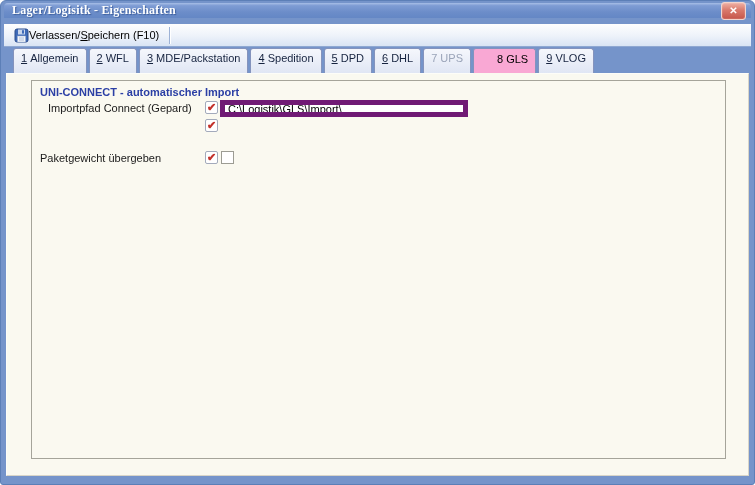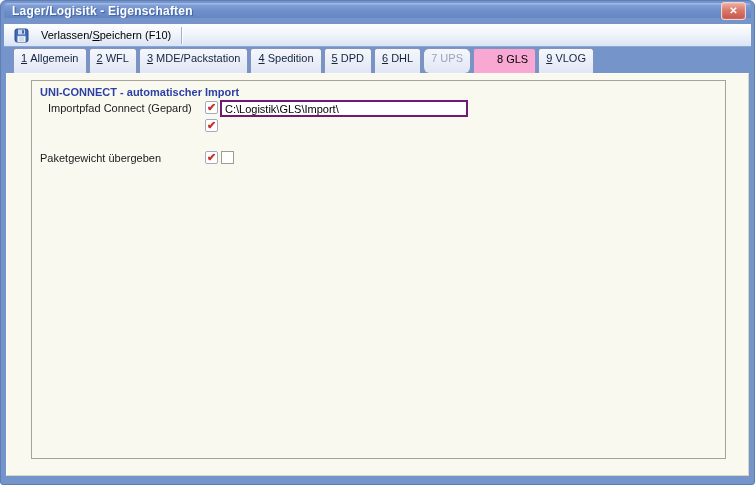--- a/index.html
+++ b/index.html
@@ -1,63 +1,63 @@
 <!DOCTYPE html>
 <html><head>
 <meta charset="utf-8">
 <style>
   html,body{margin:0;padding:0;background:#ffffff;font-family:"Liberation Sans",sans-serif;}
   .window{position:relative;width:755px;height:485px;box-sizing:border-box;
     background:#7594CA;border:1px solid #5C7FB7;border-radius:6px 6px 3px 3px;overflow:hidden;}
   
   .titlebar{position:absolute;top:2px;left:3px;right:3px;height:15px;
     background:linear-gradient(180deg,#A7BEE6 0%,#7E9CD4 18%,#6C8DC9 60%,#6487C5 100%);
-    border-radius:4px 4px 0 0;display:flex;align-items:center;padding:0 5px 0 8px;}
+    border-radius:4px 4px 0 0;display:flex;align-items:center;padding:0 5px 0 8px;font-family:Liberation Serif, serif;}
   .title-text{color:#ffffff;font-size:12px;font-weight:bold;letter-spacing:.2px;
     text-shadow:1px 1px 1px #3D5E9C;flex:1;white-space:nowrap;overflow:hidden;}
   .close-btn{width:23px;height:16px;border:1px solid #F2D4CC;border-radius:3px;
     background:linear-gradient(180deg,#EFB0A4 0%,#D9796B 45%,#C6564A 100%);
     color:#fff;font-size:10px;font-weight:bold;line-height:15px;text-align:center;
     box-shadow:inset 0 0 1px #fff;cursor:default;}
   
   .toolbar{position:absolute;top:23px;left:3px;right:3px;height:23px;
     background:linear-gradient(180deg,#FEFEFE 0%,#EDF2FA 55%,#D9E4F4 100%);
     border-bottom:1px solid #8FA8D2;display:flex;align-items:center;padding-left:5px;box-sizing:border-box;}
-  .tb-btn{display:flex;align-items:center;gap:12px;padding:2px 7px 2px 5px;font-size:11px;color:#000;
+  .tb-btn{display:flex;align-items:center;gap:0;padding:2px 7px 2px 5px;font-size:11px;color:#000;
     background:transparent;border:0;cursor:default;white-space:nowrap;}
   .tb-sep{width:1px;height:17px;background:#9DB2D6;margin:0 3px;box-shadow:1px 0 0 #fff;}
   .accel{text-decoration:underline;}
   .tb-icon{width:15px;height:15px;display:inline-block;}
   
   .tabstrip{position:absolute;top:47px;left:3px;right:3px;height:25px;background:#7594CA;
     display:flex;padding-left:9px;}
   .tab{position:relative;font-size:11px;color:#16233F;background:linear-gradient(180deg,#F5F7FC 0%,#E0E6F4 100%);
     border:1px solid #8493BD;border-bottom:none;border-radius:3px 3px 0 0;
     padding:3px 7px 3px 7px;margin-right:2px;line-height:12px;white-space:nowrap;cursor:default;}
   .tab .num{text-decoration:underline;}
   .tab.active{background:#f9a8d4;padding-top:4px;padding-bottom:4px;color:#000;z-index:3;
     border-color:#8493BD;box-shadow:0 1px 0 #FAF9F0;padding-left:23px;}
   .tab.active .num{text-decoration:none;}
-  .tab.disabled{color:#9AA4B8;border-radius:6px;}
+  .tab.disabled{color:#9AA4B8;}
   .tab.disabled .num{text-decoration:none;}
   
   .page{position:absolute;top:72px;left:5px;right:5px;bottom:8px;background:#FAF9F0;
     border-top:1px solid #FDFDF8;border-left:1px solid #FDFDF8;
     border-right:1px solid #D8D5C8;border-bottom:1px solid #D8D5C8;box-sizing:border-box;}
   .groupbox{position:absolute;left:24px;top:6px;width:693px;height:377px;
     border:1px solid #A5A49A;background:#FAF9F0;}
   .gb-heading{position:absolute;left:8px;top:5px;font-size:11px;font-weight:bold;color:#2B3FA5;}
   .field-label{position:absolute;left:8px;font-size:11px;color:#1A1A1A;white-space:nowrap;}
   .flag-check{position:absolute;width:13px;height:13px;background:#fff;
     border:1px solid #A3AABB;border-radius:2px;box-sizing:border-box;
     color:#C3322B;font-size:11px;line-height:11px;text-align:center;font-weight:bold;cursor:default;}
   .plain-check{position:absolute;width:13px;height:13px;background:#fff;
     border:1px solid #9C9C93;box-sizing:border-box;cursor:default;}
   .path-input{position:absolute;width:248px;height:17px;box-sizing:border-box;
-    border:2px solid #701a75;background:#fff;font-family:"Liberation Sans",sans-serif;
+    border:5px solid #701a75;background:#fff;font-family:"Liberation Sans",sans-serif;
     font-size:11px;color:#000;padding:1px 3px;}
 </style>
 </head>
 <body>
 
 <div class="window">
 
   <div class="titlebar">
     <div class="title-text">Lager/Logisitk - Eigenschaften</div>
     <div class="close-btn">

